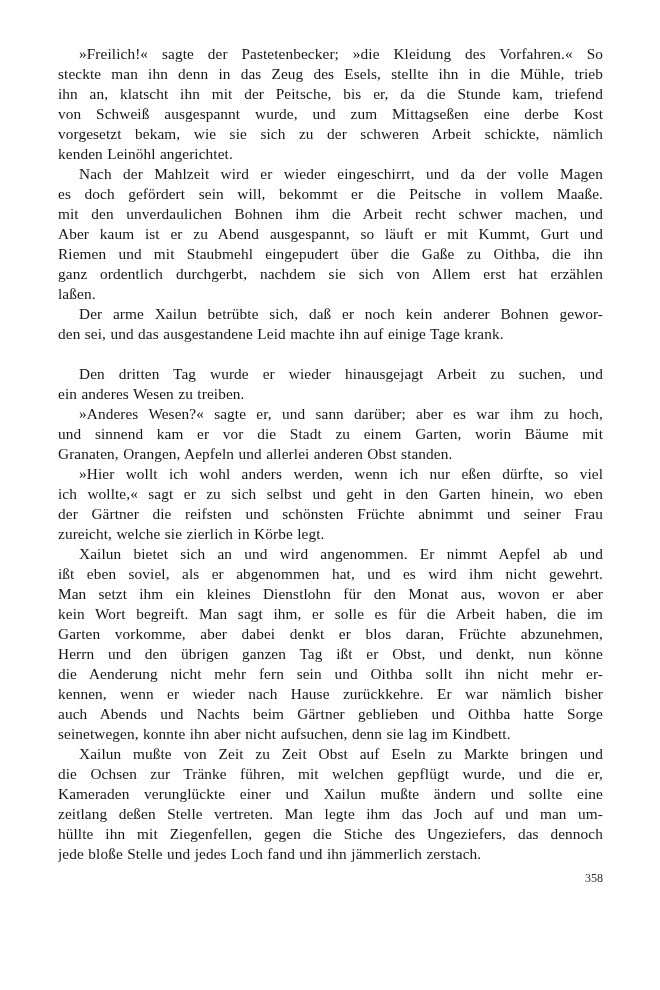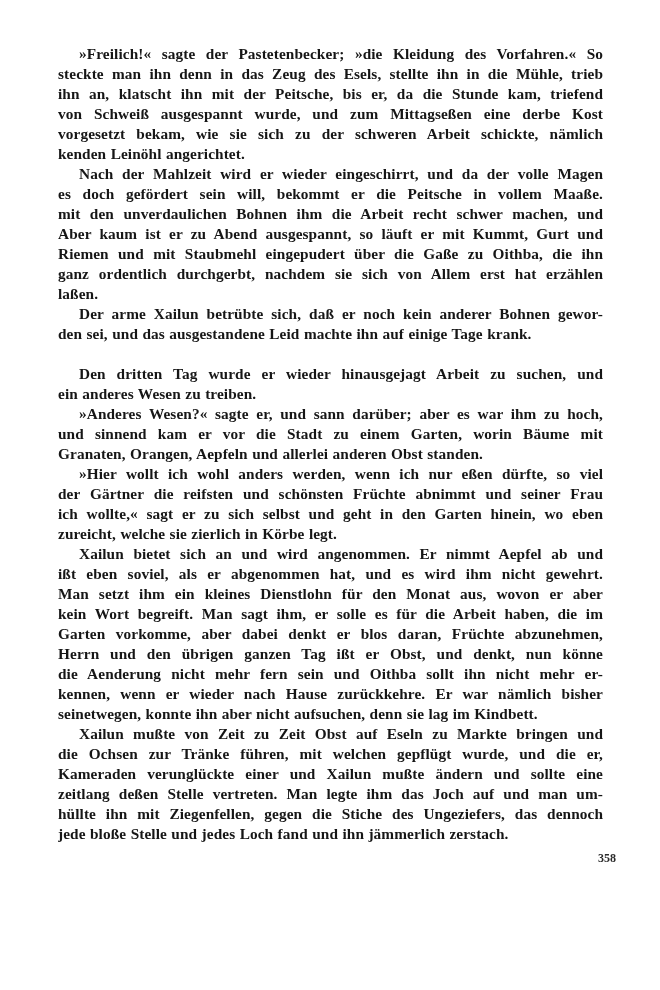--- a/index.html
+++ b/index.html
@@ -11,23 +11,22 @@
     width: 660px;
     height: 990px;
     overflow: hidden;
     font-family: "Liberation Serif", "DejaVu Serif", serif;
     color: #161616;
   }
   .book-page {
     box-sizing: border-box;
     width: 660px;
     height: 748px;
-    padding: 44px 44px 0 58px;
+    padding: 44px 57px 0 58px;
     background: #ffffff;
-    font-weight: bold;
   }
   .text-block {
     width: 545px;
   }
   .paragraph {
     margin: 0;
     padding: 0;
   }
   .paragraph.gap {
     margin-top: 20px;
@@ -87,33 +86,34 @@
         <div class="line first">Den dritten Tag wurde er wieder hinausgejagt Arbeit zu suchen, und</div>
         <div class="line last">ein anderes Wesen zu treiben.</div>
       </div>
       <div class="paragraph">
         <div class="line first">»Anderes Wesen?« sagte er, und sann darüber; aber es war ihm zu hoch,</div>
         <div class="line">und sinnend kam er vor die Stadt zu einem Garten, worin Bäume mit</div>
         <div class="line last">Granaten, Orangen, Aepfeln und allerlei anderen Obst standen.</div>
       </div>
       <div class="paragraph">
         <div class="line first">»Hier wollt ich wohl anders werden, wenn ich nur eßen dürfte, so viel</div>
+        <div class="line">ich wollte,« sagt er zu sich selbst und geht in den Garten hinein, wo eben</div>
         <div class="line">der Gärtner die reifsten und schönsten Früchte abnimmt und seiner Frau</div>
-        <div class="line">ich wollte,« sagt er zu sich selbst und geht in den Garten hinein, wo eben</div>
         <div class="line last">zureicht, welche sie zierlich in Körbe legt.</div>
       </div>
       <div class="paragraph">
         <div class="line first">Xailun bietet sich an und wird angenommen. Er nimmt Aepfel ab und</div>
         <div class="line">ißt eben soviel, als er abgenommen hat, und es wird ihm nicht gewehrt.</div>
         <div class="line">Man setzt ihm ein kleines Dienstlohn für den Monat aus, wovon er aber</div>
         <div class="line">kein Wort begreift. Man sagt ihm, er solle es für die Arbeit haben, die im</div>
         <div class="line">Garten vorkomme, aber dabei denkt er blos daran, Früchte abzunehmen,</div>
         <div class="line">Herrn und den übrigen ganzen Tag ißt er Obst, und denkt, nun könne</div>
         <div class="line">die Aenderung nicht mehr fern sein und Oithba sollt ihn nicht mehr er-</div>
         <div class="line">kennen, wenn er wieder nach Hause zurückkehre. Er war nämlich bisher</div>
+        <div class="line">auch Abends und Nachts beim Gärtner geblieben und Oithba hatte Sorge</div>
         <div class="line last">seinetwegen, konnte ihn aber nicht aufsuchen, denn sie lag im Kindbett.</div>
       </div>
       <div class="paragraph">
         <div class="line first">Xailun mußte von Zeit zu Zeit Obst auf Eseln zu Markte bringen und</div>
         <div class="line">die Ochsen zur Tränke führen, mit welchen gepflügt wurde, und die er,</div>
         <div class="line">Kameraden verunglückte einer und Xailun mußte ändern und sollte eine</div>
         <div class="line">zeitlang deßen Stelle vertreten. Man legte ihm das Joch auf und man um-</div>
         <div class="line">hüllte ihn mit Ziegenfellen, gegen die Stiche des Ungeziefers, das dennoch</div>
         <div class="line last">jede bloße Stelle und jedes Loch fand und ihn jämmerlich zerstach.</div>
       </div>

